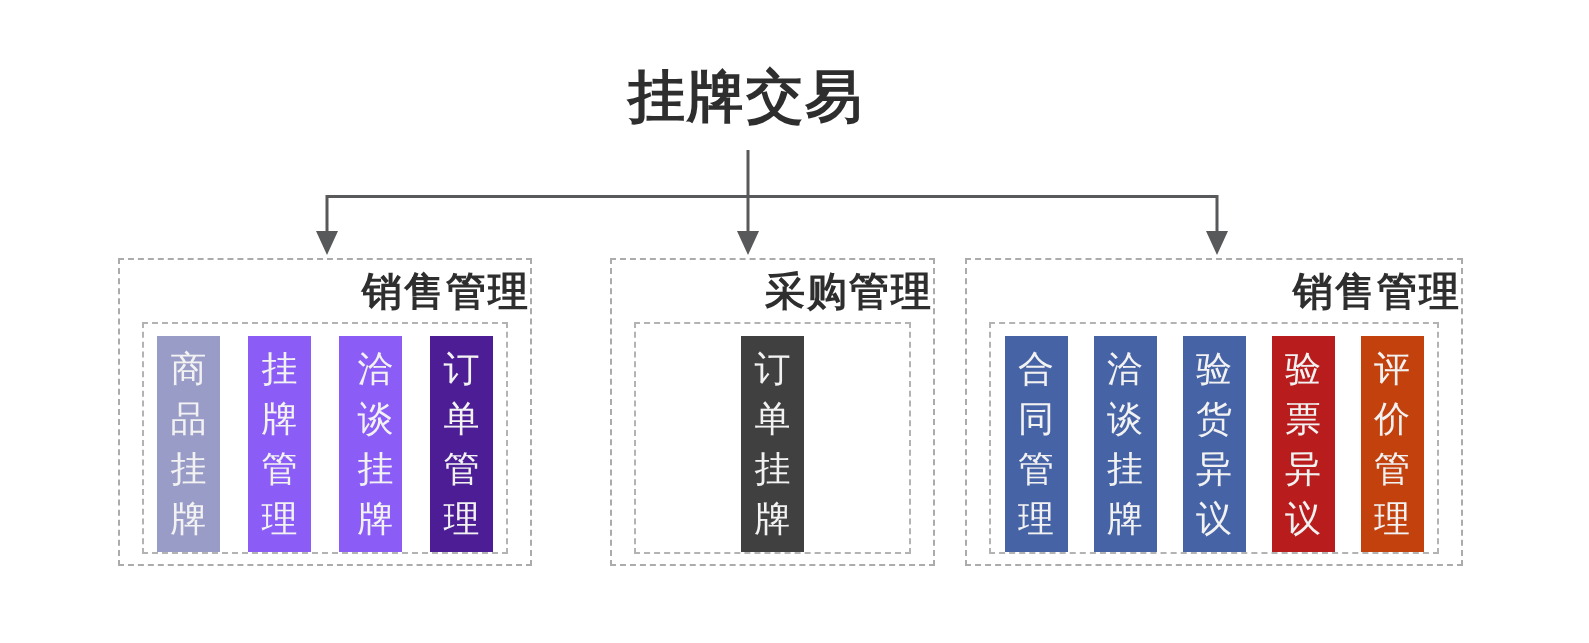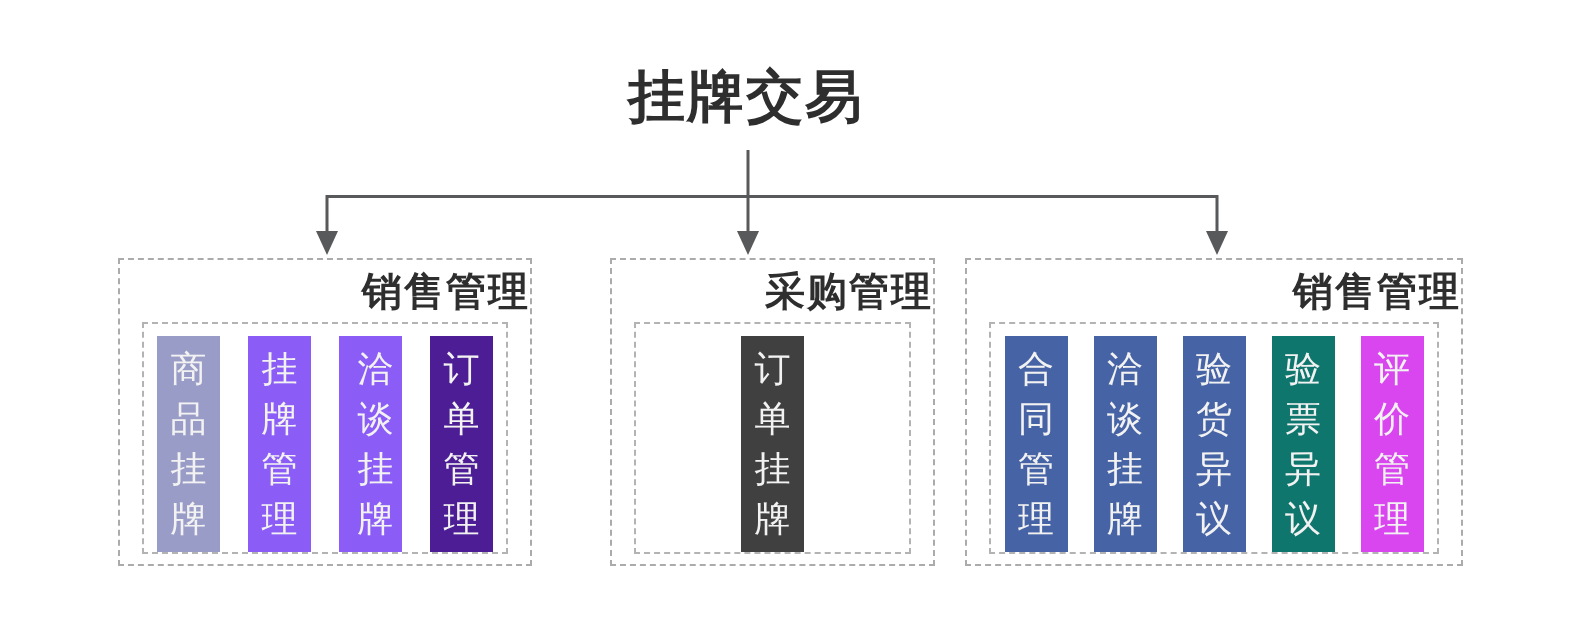--- a/index.html
+++ b/index.html
@@ -123,18 +123,18 @@
       <div class="bar" style="background: #404040;">订单挂牌</div>
     </div>
   </section>
 
   <section class="group g3">
     <h2 class="group-title">销售管理</h2>
     <div class="inner">
       <div class="bar" style="background: rgb(70, 99, 165); margin-top: 20px;">合同管理</div>
       <div class="bar" style="background: rgb(70, 99, 165);">洽谈挂牌</div>
       <div class="bar" style="background: rgb(70, 99, 165); margin-top: 32px;">验货异议</div>
-      <div class="bar" style="background: #0f766e; margin-top: 35px;">验票异议</div>
-      <div class="bar" style="background: #d946ef;">评价管理</div>
+      <div class="bar" style="background: #b91c1c; margin-top: 35px;">验票异议</div>
+      <div class="bar" style="background: #c2410c;">评价管理</div>
     </div>
   </section>
 
 </div>
 
 </body></html>

